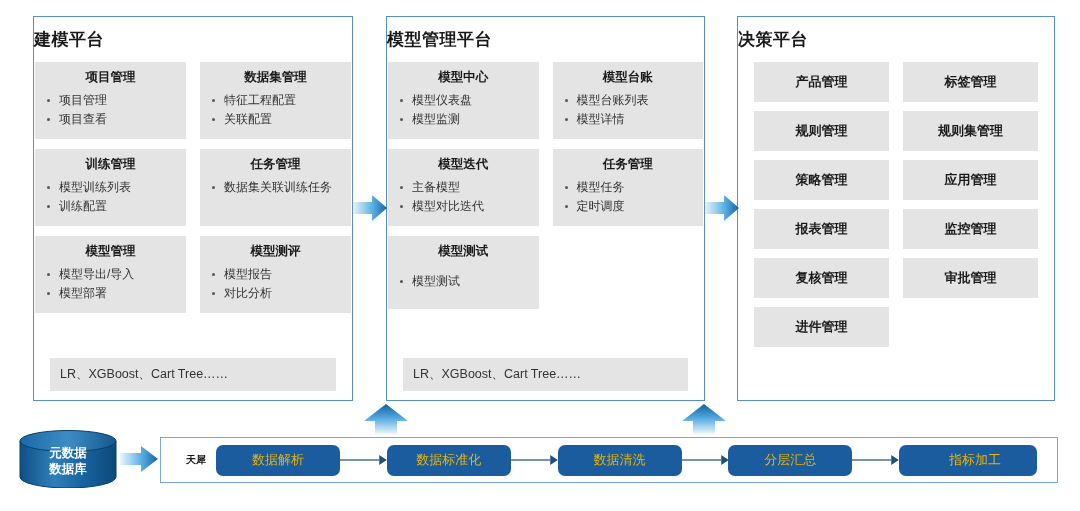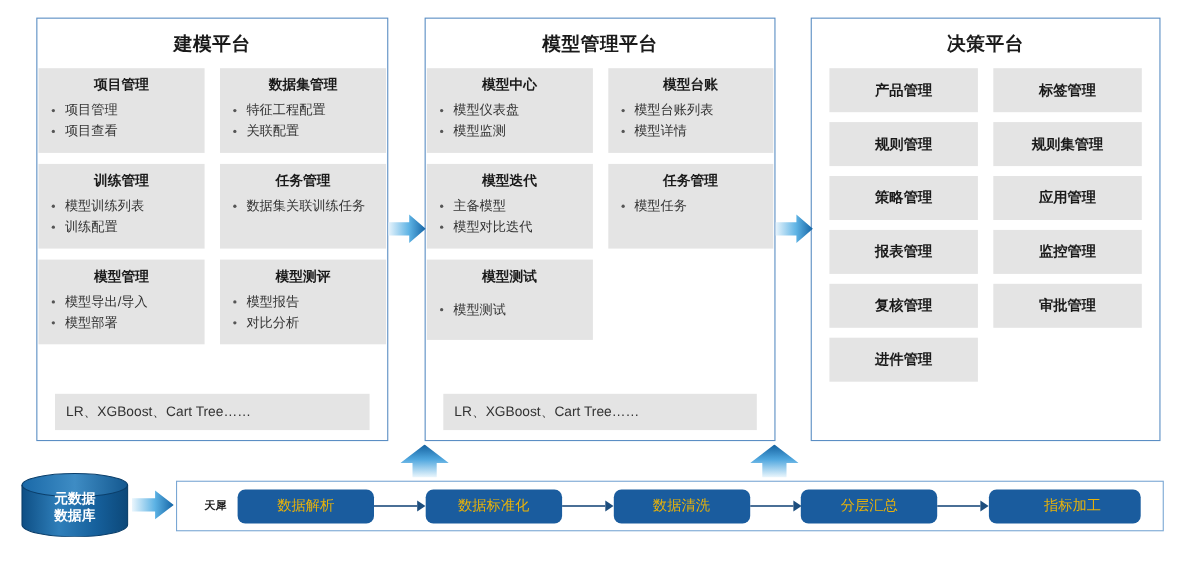--- a/index.html
+++ b/index.html
@@ -14,21 +14,21 @@
   .stage{position:absolute;left:0;top:0;width:1080px;height:511px;}
 
   
   .panel{
     position:absolute;
     background:#ffffff;
     border:1.5px solid #5b8ec4;
     box-sizing:border-box;
   }
   .panel-title{
-    text-align:center;
+    text-align:left;
     font-weight:bold;
     font-size:17px;
     color:#1a1a1a;
     margin-top:11px;
     letter-spacing:.5px;
   }
   .cards{
     position:relative;
     margin:0 1px;
     display:flex;
@@ -240,20 +240,21 @@
         <ul>
           <li>主备模型</li>
           <li>模型对比迭代</li>
         </ul>
       </div>
 
       <div class="card half h2">
         <div class="card-title">任务管理</div>
         <ul>
           <li>模型任务</li>
+          <li>定时调度</li>
         </ul>
       </div>
 
       <div class="card half h3" style="min-height:73px;padding-top:7px;">
         <div class="card-title">模型测试</div>
         <ul style="margin-top:12px;">
           <li>模型测试</li>
         </ul>
       </div>
 

